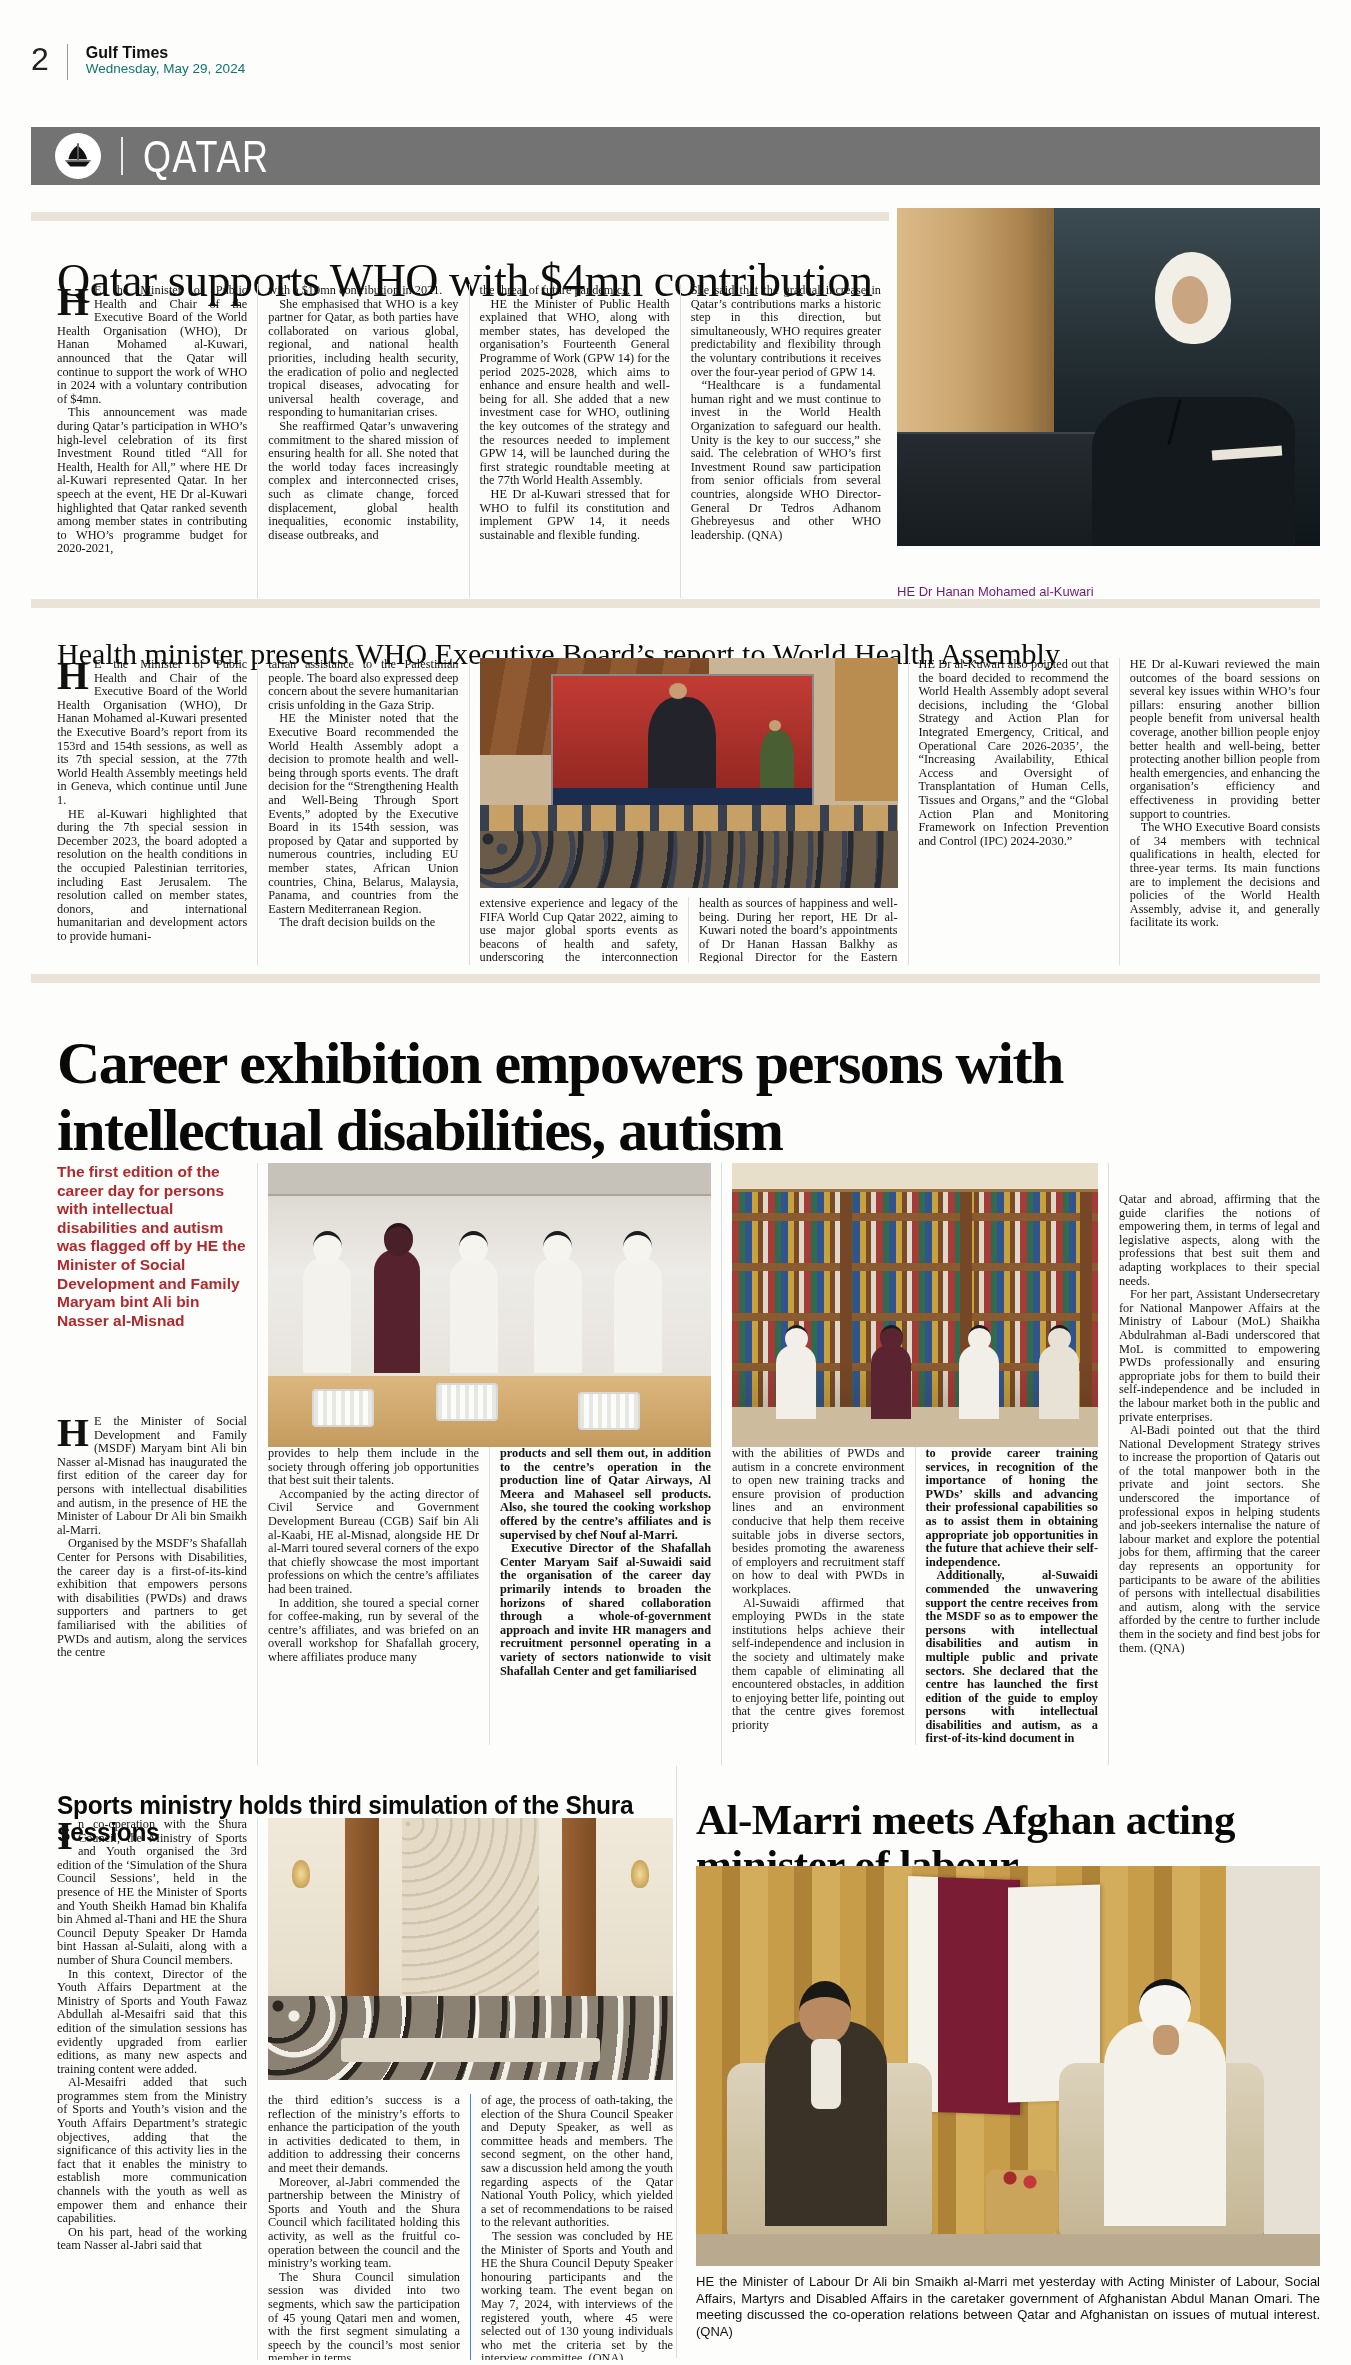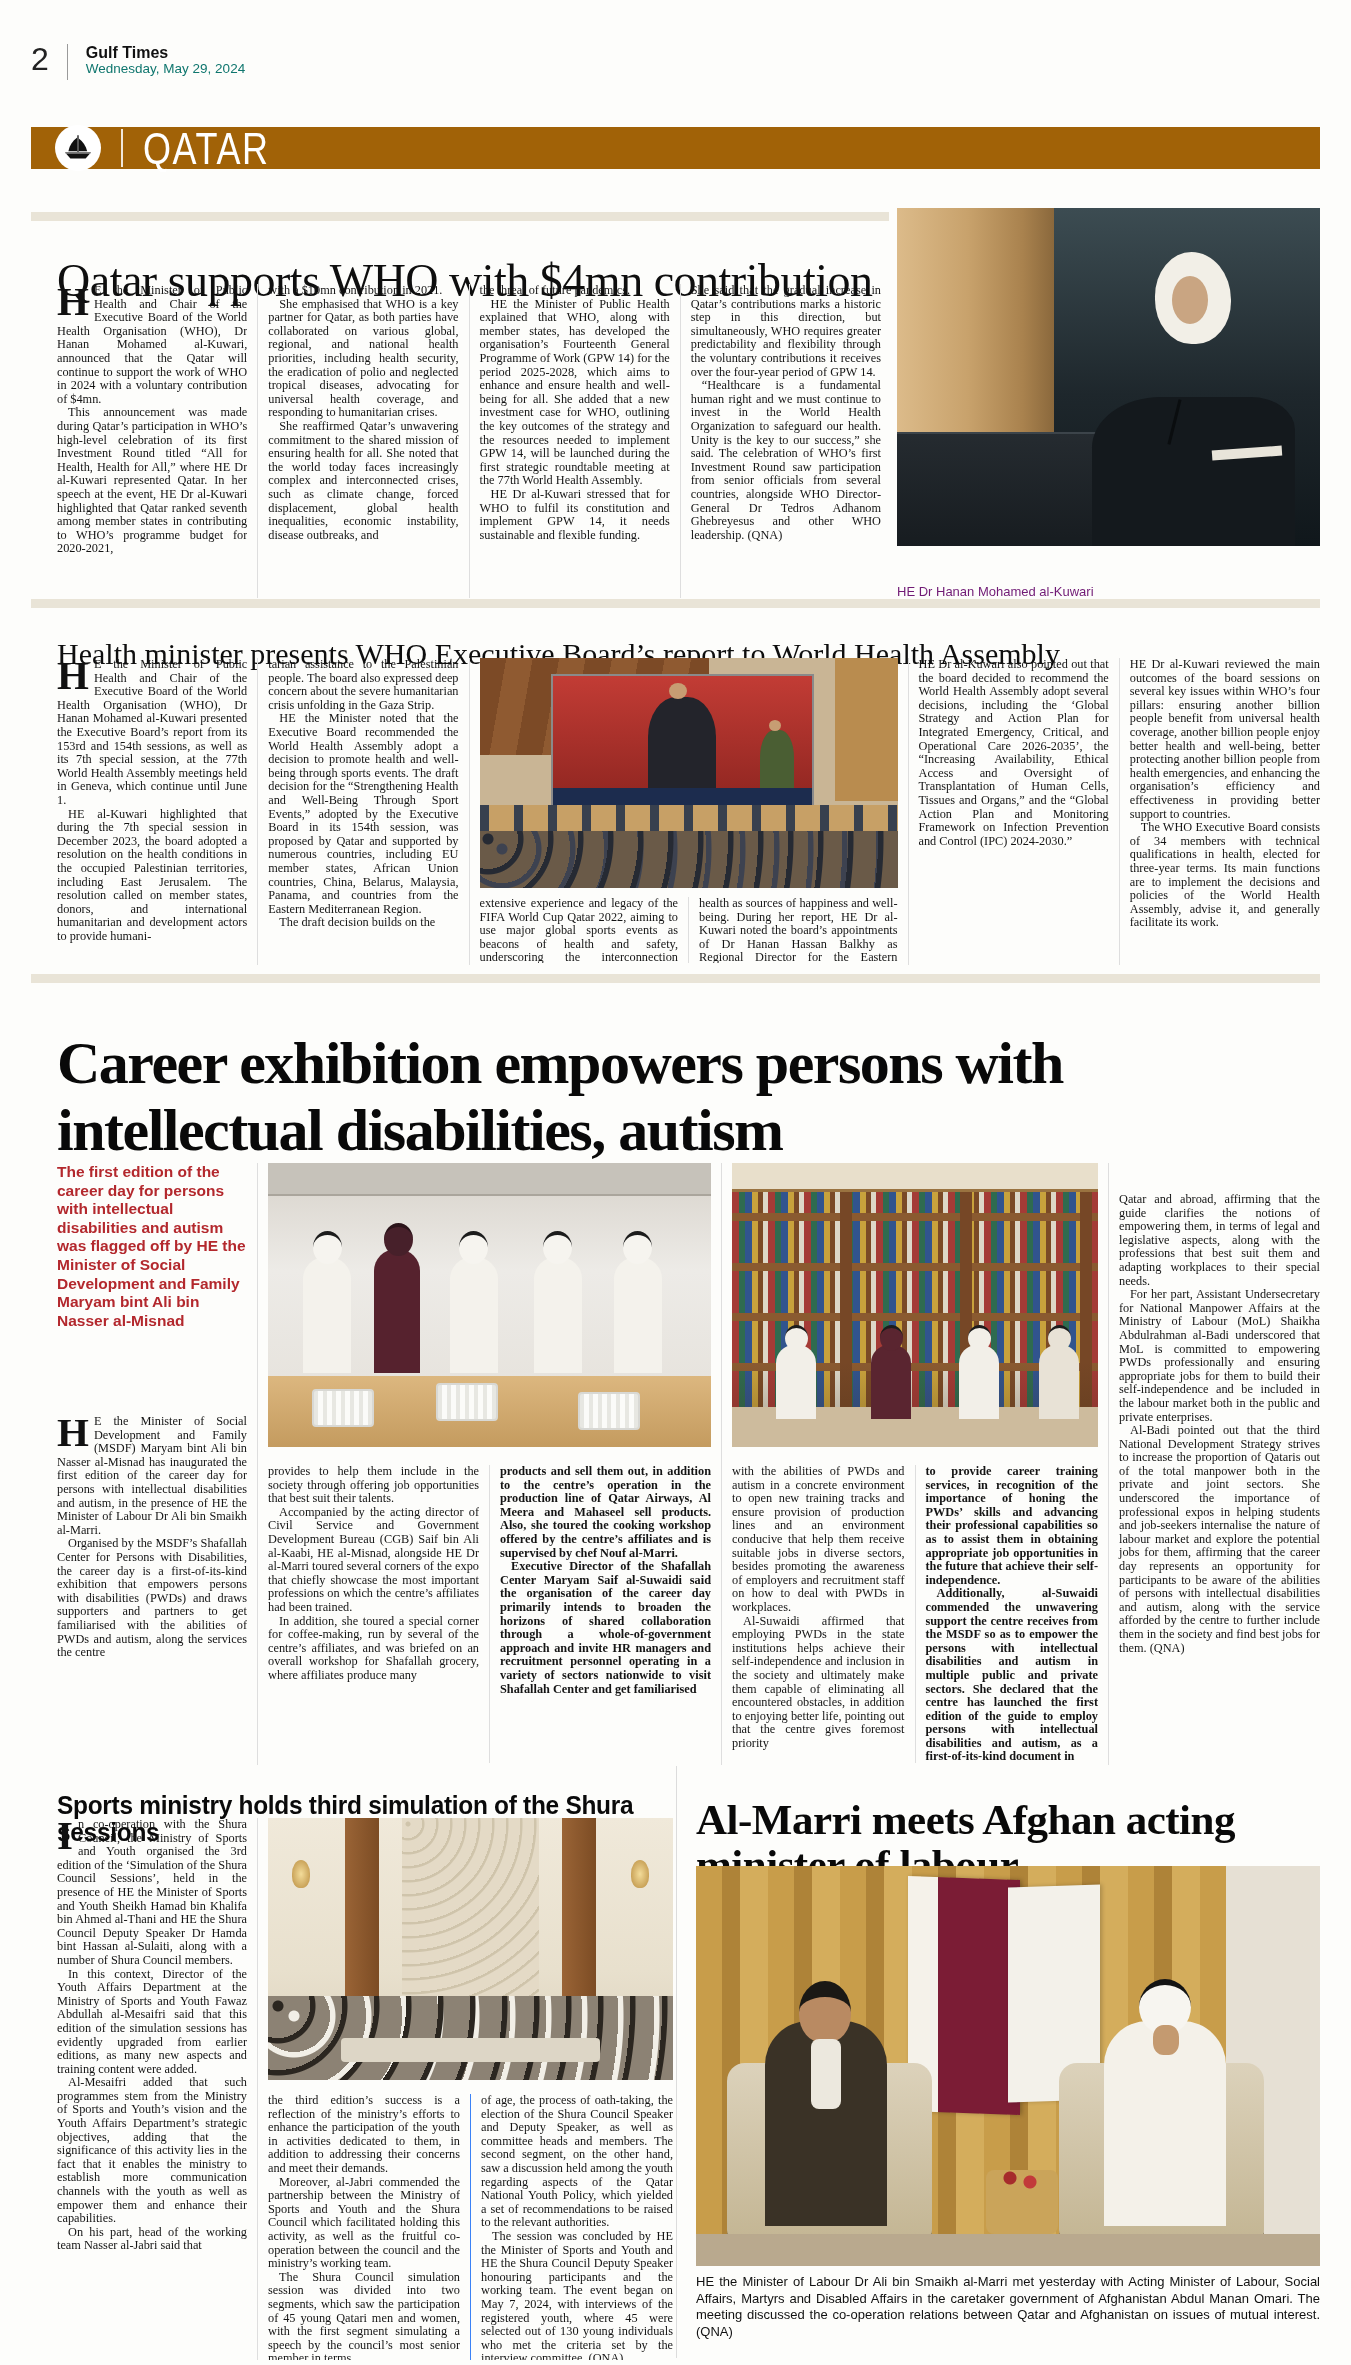--- a/index.html
+++ b/index.html
@@ -8,21 +8,21 @@
   .abs{position:absolute;}
 
   
   .masthead{position:absolute;top:44px;left:31px;display:flex;align-items:flex-start;gap:12px;}
   .pagenum{font:400 32px/30px "Liberation Sans", sans-serif;color:#222;}
   .mast-div{width:1px;height:36px;background:#9a9a9a;margin:0 6px;}
   .brand-name{font:700 16px/17px "Liberation Sans", sans-serif;color:#111;}
   .brand-date{font:400 13.5px/16px "Liberation Sans", sans-serif;color:#0f766e;}
 
   
-  .banner{position:absolute;top:127px;left:31px;width:1289px;height:42px;background:#a16207;
+  .banner{position:absolute;top:127px;left:31px;width:1289px;height:58px;background:#737373;
           display:flex;align-items:center;gap:20px;padding-left:24px;box-sizing:border-box;}
   .logo-circle{width:46px;height:46px;border-radius:50%;background:#fff;display:flex;align-items:center;justify-content:center;flex:0 0 auto;}
   .banner-div{width:2px;height:38px;background:rgba(255,255,255,.85);}
   .banner-title{color:#fff;font:400 45px/1 "Liberation Sans", sans-serif;letter-spacing:2px;
                 transform:scaleX(.8);transform-origin:left center;}
 
   
   .rule{position:absolute;background:#e9e4d7;height:9px;}
   .rule-a{top:212px;left:31px;width:858px;}
   .rule-b{top:599px;left:31px;width:1289px;}
@@ -84,21 +84,21 @@
 
   
   .ce-h{position:absolute;top:990px;left:57px;width:1275px;font:700 60px/1.12 "Liberation Serif", serif;
         letter-spacing:-1.5px;color:#090909;}
   .ce-body{position:absolute;top:1163px;left:57px;width:1263px;height:602px;}
   .ce-col1{flex:0 0 190px;overflow:hidden;}
   .deck{font:700 15.5px/18.6px "Liberation Sans", sans-serif;color:#b3282d;height:252px;}
   .ce-midA{flex:0 0 443px;overflow:hidden;}
   .ce-midB{flex:0 0 366px;overflow:hidden;}
   .ce-photo{position:relative;width:100%;height:284px;overflow:hidden;}
-  .ce-sub{display:flex;margin-top:18px;height:298px;}
+  .ce-sub{display:flex;height:298px;}
   .ce-sub > div{flex:1 1 0;min-width:0;overflow:hidden;}
   .ce-sub > div + div{border-left:1px solid #dedede;padding-left:10px;margin-left:10px;font-weight:bold;}
   .ce-col6{flex:1 1 0;min-width:0;overflow:hidden;padding-top:30px;}
 
   .ph-career{background:linear-gradient(180deg,#d7d2ca 0%,#edebe7 38%,#e3dfd8 100%);}
   .cc-ceiling{position:absolute;top:0;left:0;right:0;height:11%;background:#c6c2ba;border-bottom:2px solid #aaa59c;}
   .fig{position:absolute;border-radius:22px 22px 0 0;}
   .fig::before{content:"";position:absolute;top:-26px;left:20%;width:29px;height:29px;border-radius:50%;background:#f6f4ef;border-top:4px solid #1c1c1c;}
   .fig-w{background:#f4f2ec;width:48px;height:116px;bottom:26%;}
   .fig-m{background:#56222e;width:46px;height:124px;bottom:26%;}

